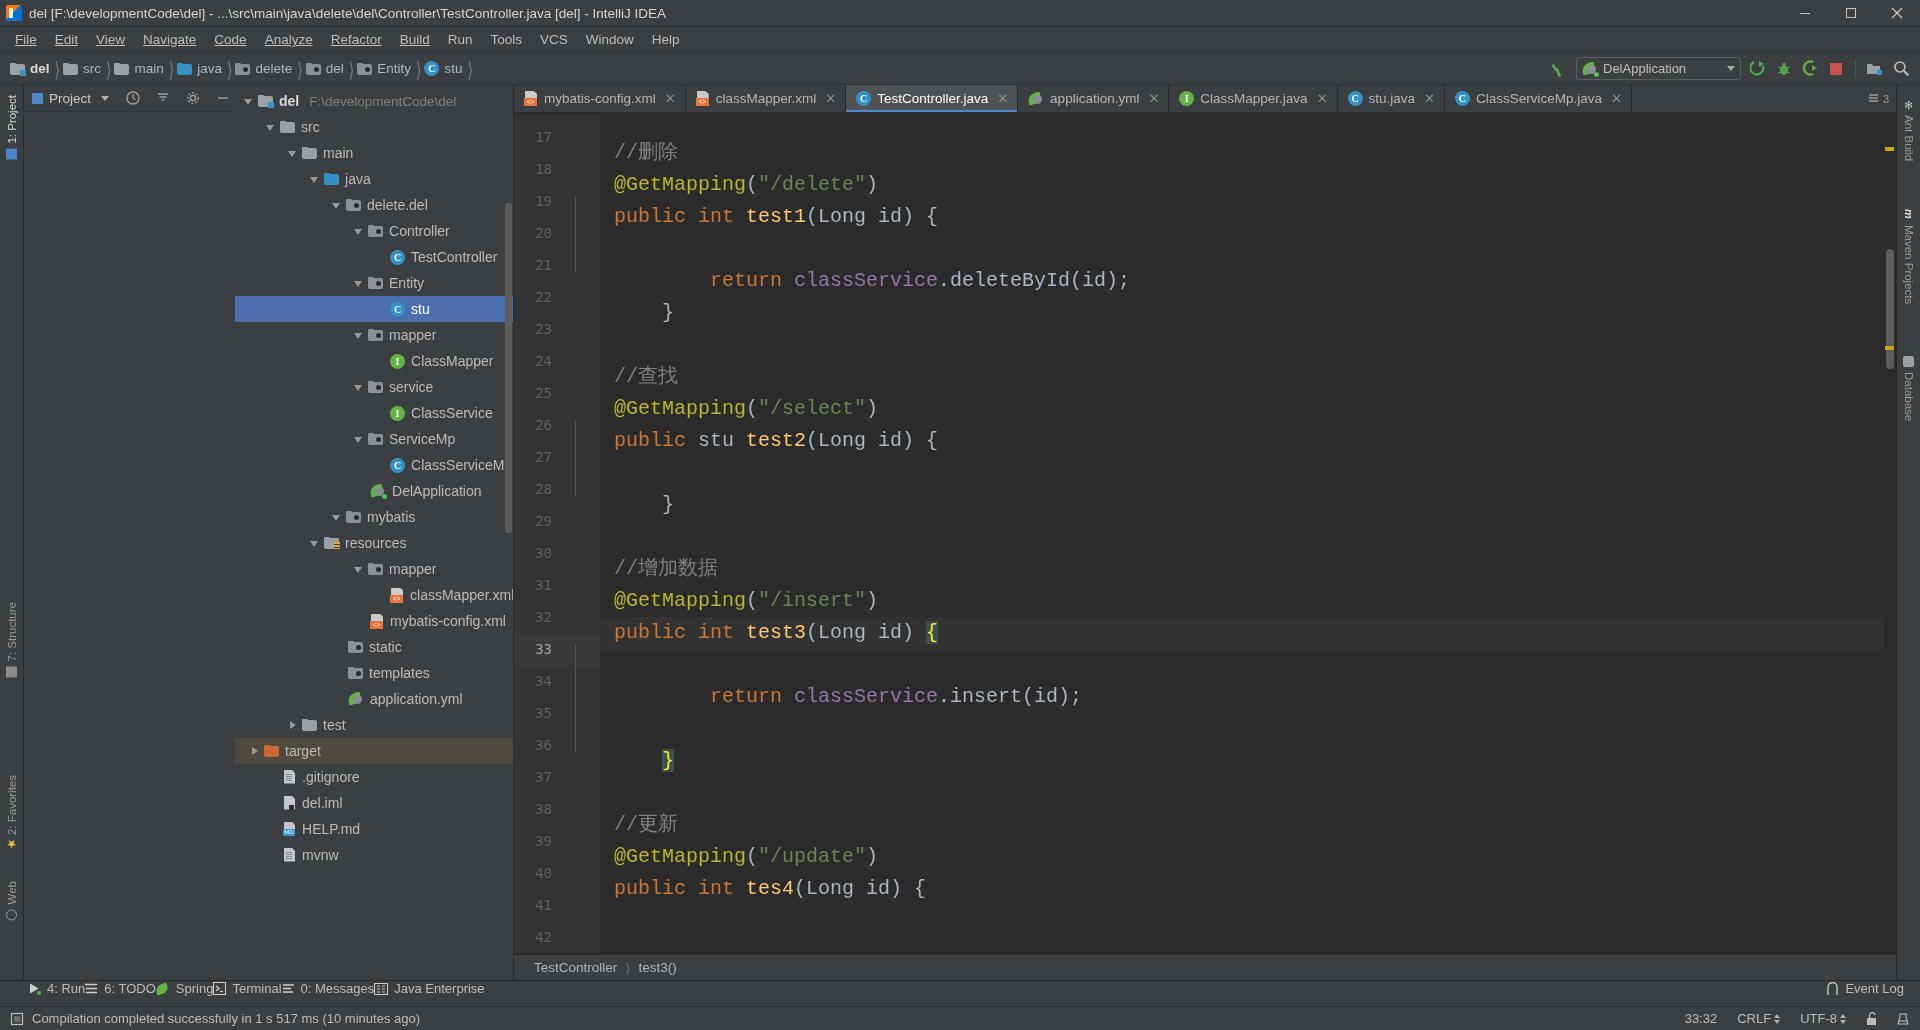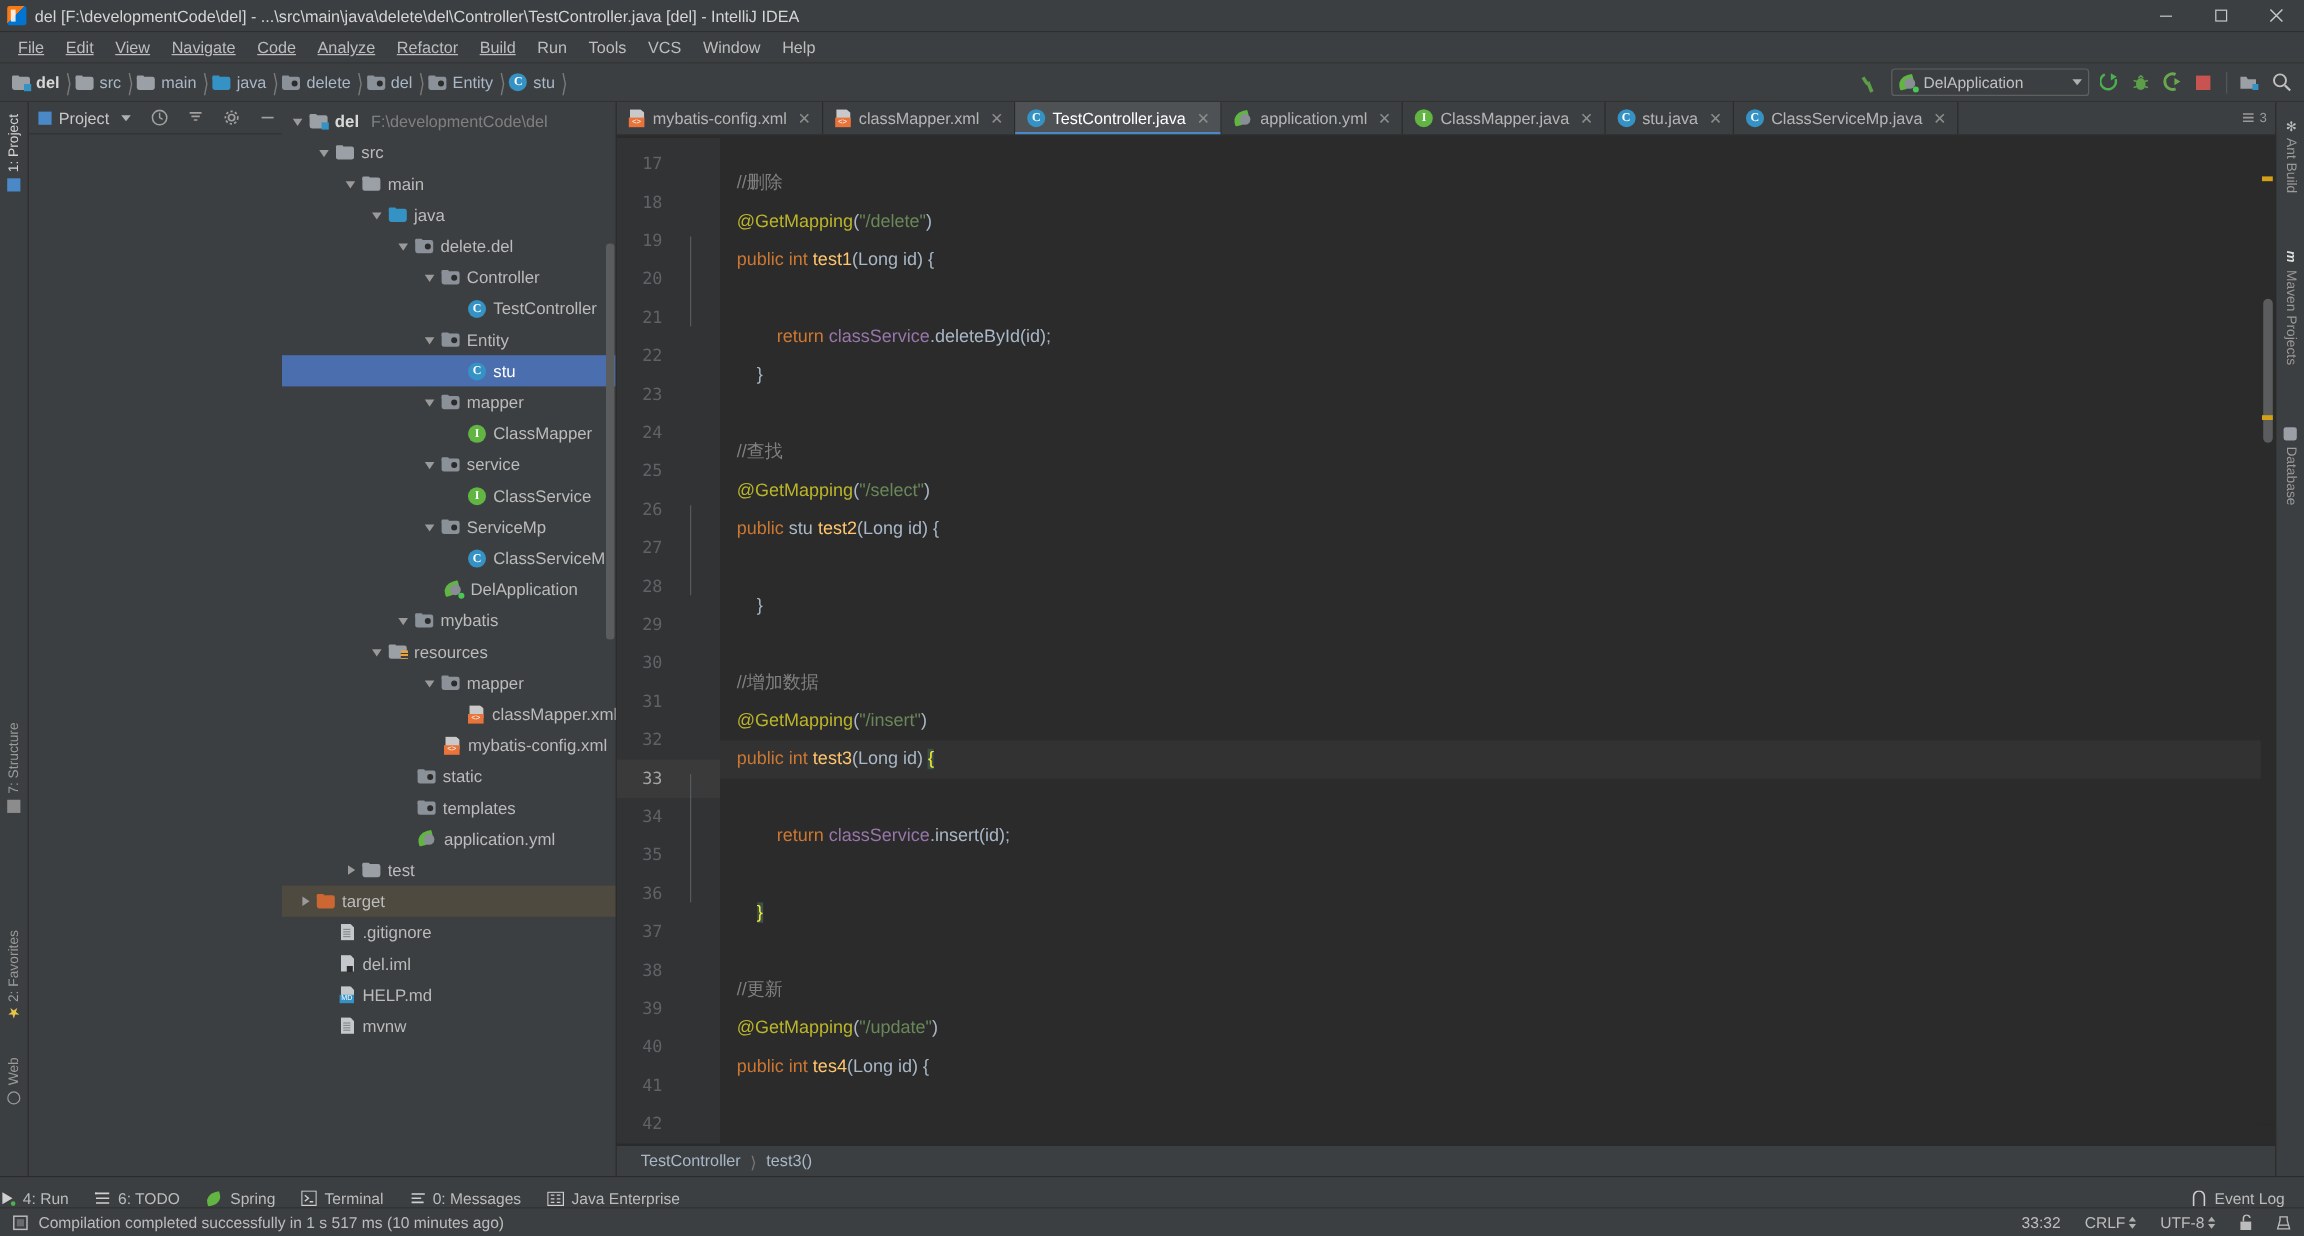--- a/index.html
+++ b/index.html
@@ -226,22 +226,22 @@
   }
   .gline {
     height:32px; line-height:32px; text-align:right; padding-right:48px; position:relative;
   }
   .gline.cur { background:#3a3a3a; color:#a4a3a3; }
   .fold-line {
     position:absolute; right:24px; width:1px; background:#555a5d;
   }
 
   .code {
-    flex:1 1 auto; position:relative; font-family:Liberation Sans, sans-serif;
-    font-size:15px; padding-top:6px; overflow:hidden; background:#2b2b2b;
+    flex:1 1 auto; position:relative; font-family:Liberation Mono, monospace;
+    font-size:20px; padding-top:6px; overflow:hidden; background:#2b2b2b;
   }
   .cline { height:32px; line-height:32px; white-space:pre; padding-left:14px; }
   .cline.cur { background:#323232; }
   .k  { color:#cc7832; }   
   .an { color:#bbb529; }   
   .st { color:#6a8759; }   
   .cm { color:#808080; }   
   .fn { color:#ffc66d; }   
   .fd { color:#9876aa; }   
   .pl { color:#a9b7c6; }   
@@ -256,22 +256,22 @@
   .marker { position:absolute; right:2px; width:9px; height:4px; }
 
   .breadcrumbs-bottom {
     height:26px; flex:0 0 26px; background:#3c3f41; display:flex; align-items:center;
     padding-left:20px; gap:8px; font-size:13.5px; color:#a9b7c6; border-top:1px solid #2b2b2b;
   }
   .bc-sep { color:#777; }
 
   
   .toolwin-bar {
-    height:26px; flex:0 0 26px; background:#3c3f41; display:flex; align-items:flex-end;
-    gap:22px; border-top:1px solid #2b2b2b;
+    height:26px; flex:0 0 26px; background:#3c3f41; display:flex; align-items:flex-start;
+    padding-left:28px; border-top:1px solid #2b2b2b;
   }
   .tw { display:flex; align-items:center; gap:6px; font-size:13px; color:#bcbcbc; white-space:nowrap; }
   .tw-spacer { flex:1 1 auto; }
   .statusbar {
     height:24px; flex:0 0 24px; background:#3c3f41; display:flex; align-items:center;
     padding:0 10px 0 10px; gap:8px; font-size:13px; color:#bcbcbc; border-top:1px solid #313131;
   }
   .sb-spacer { flex:1 1 auto; }
   .sb-item { display:flex; align-items:center; gap:3px; white-space:nowrap; }
   .updown { display:inline-flex; flex-direction:column; line-height:0; gap:2px; }

